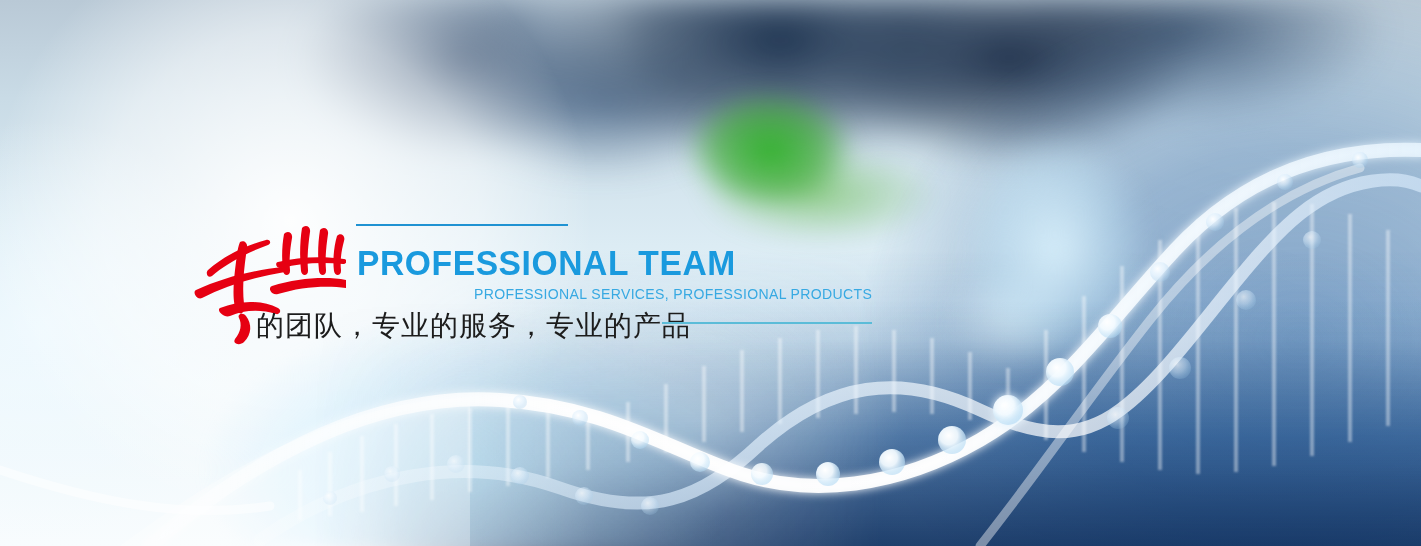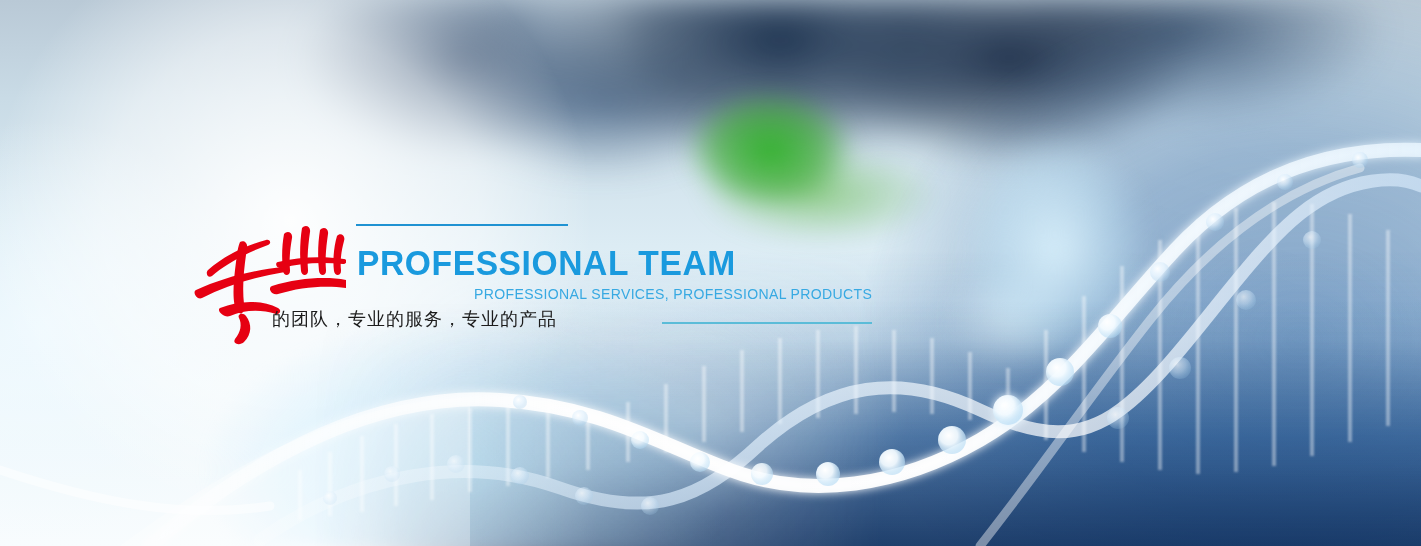--- a/index.html
+++ b/index.html
@@ -116,22 +116,22 @@
     font-size:14.5px;
     letter-spacing:0.35px;
     color:#37a9e2;
     white-space:nowrap;
     transform:scaleX(0.97);
     transform-origin:left top;
   }
 
   .cn-line{
     position:absolute;
-    left:272px; top:307px;
-    font-size:18px;
+    left:256px; top:307px;
+    font-size:28px;
     letter-spacing:1px;
     color:#1c1c1c;
     white-space:nowrap;
     font-family:"DejaVu Sans","Liberation Sans",sans-serif;
   }
 </style>
 </head>
 <body>
 
 <div class="banner">

